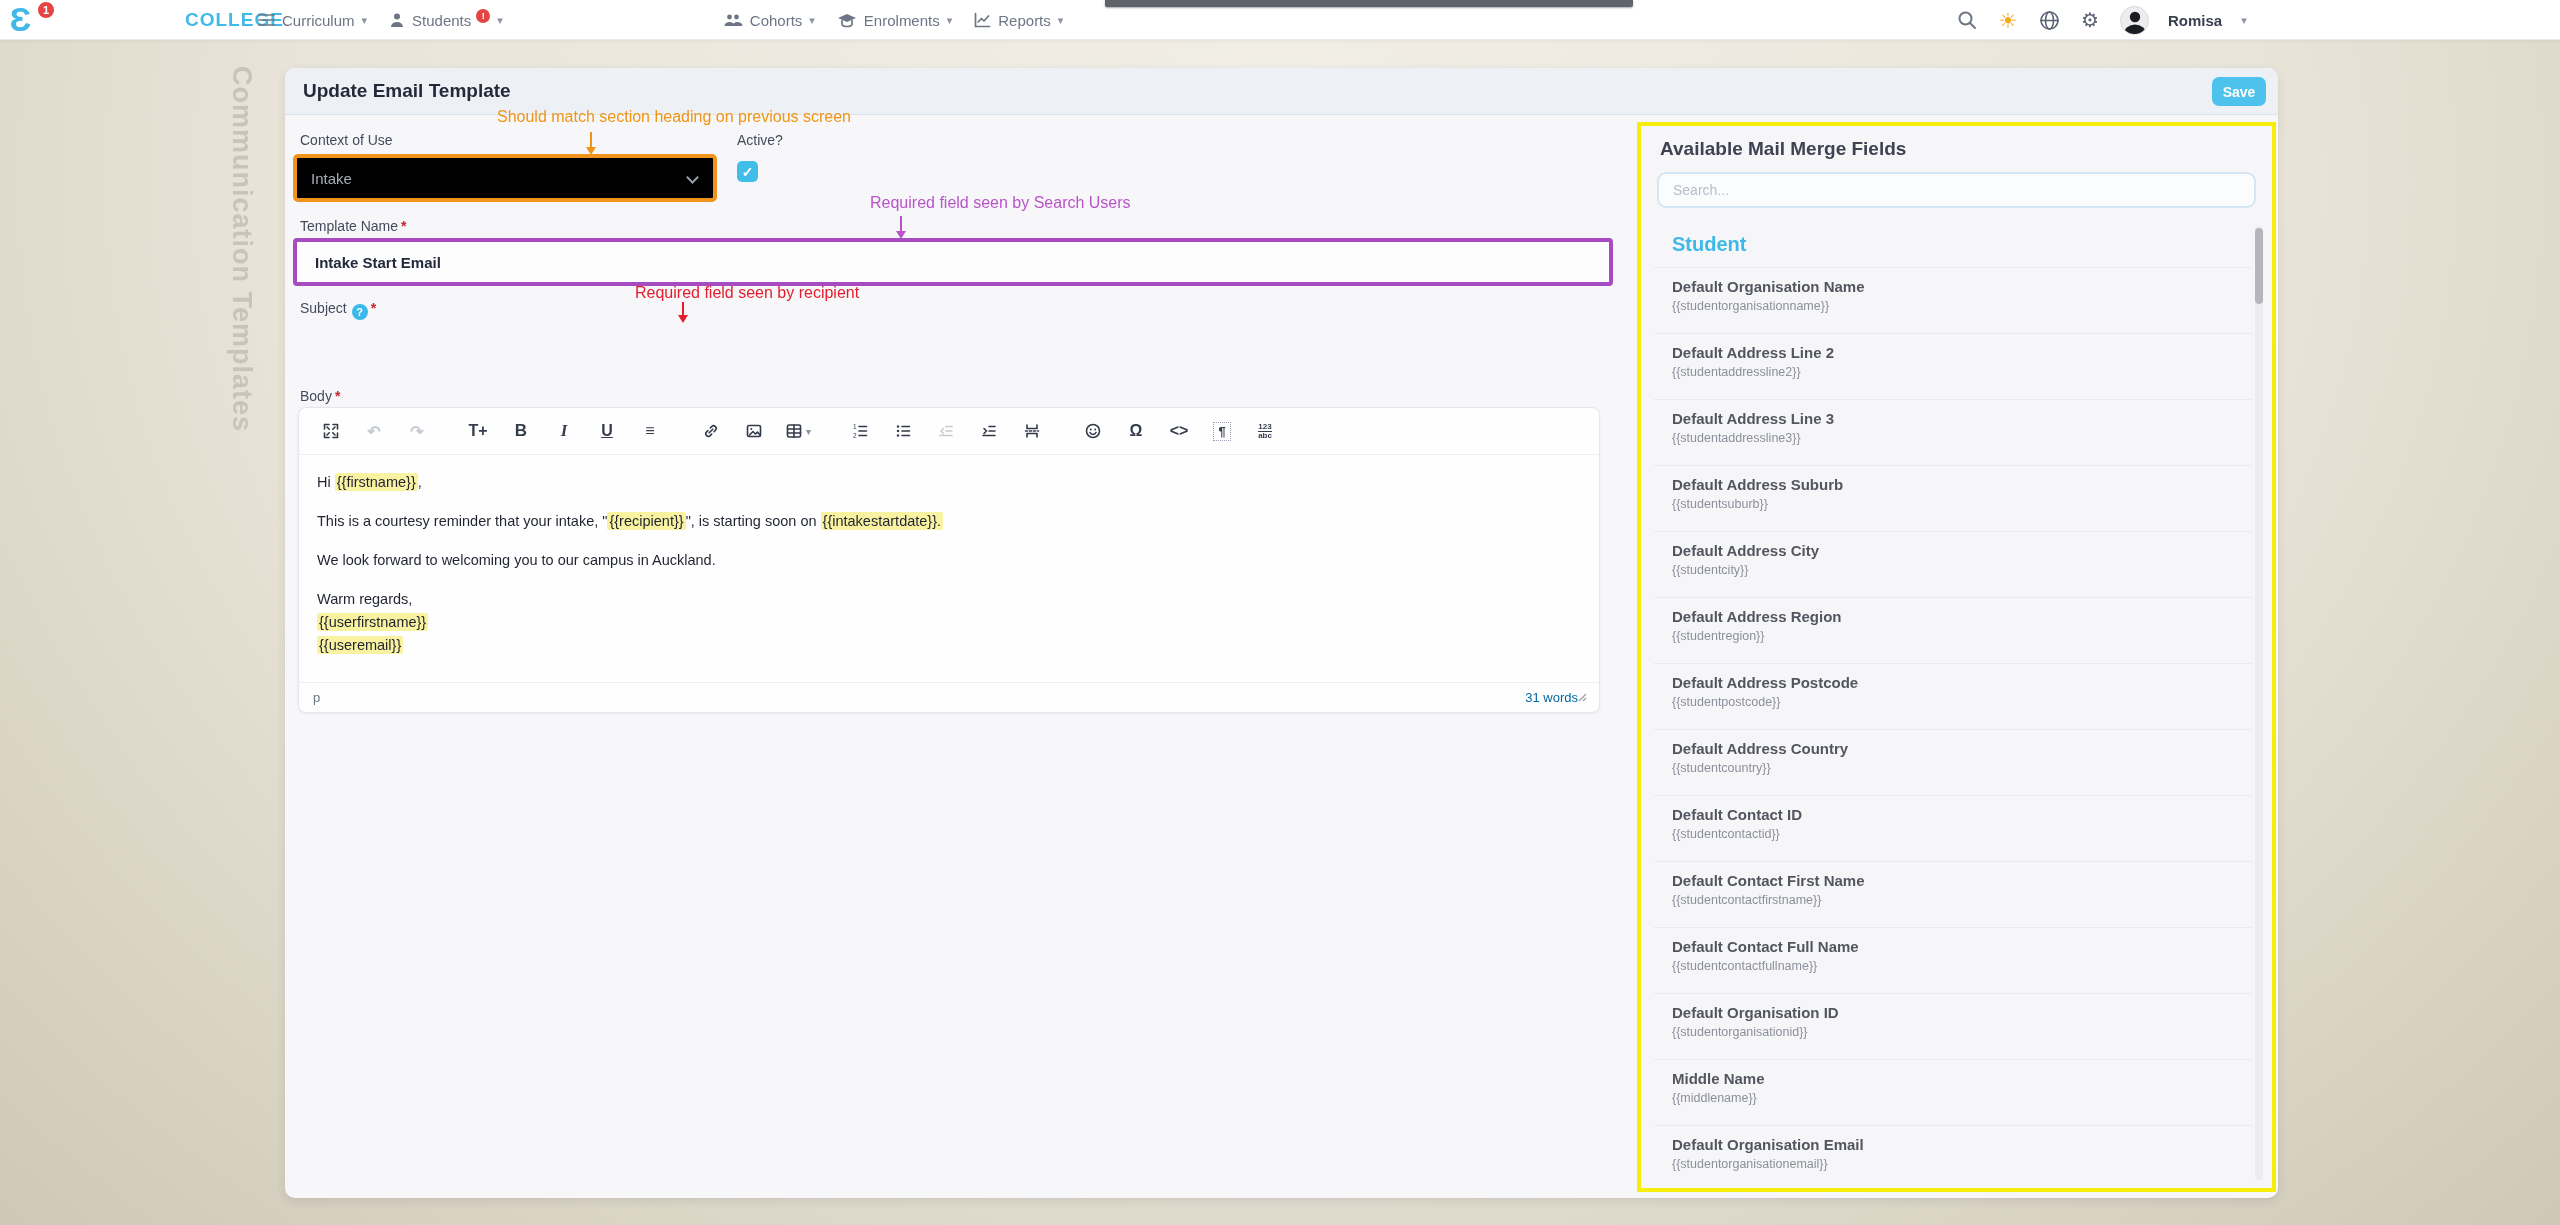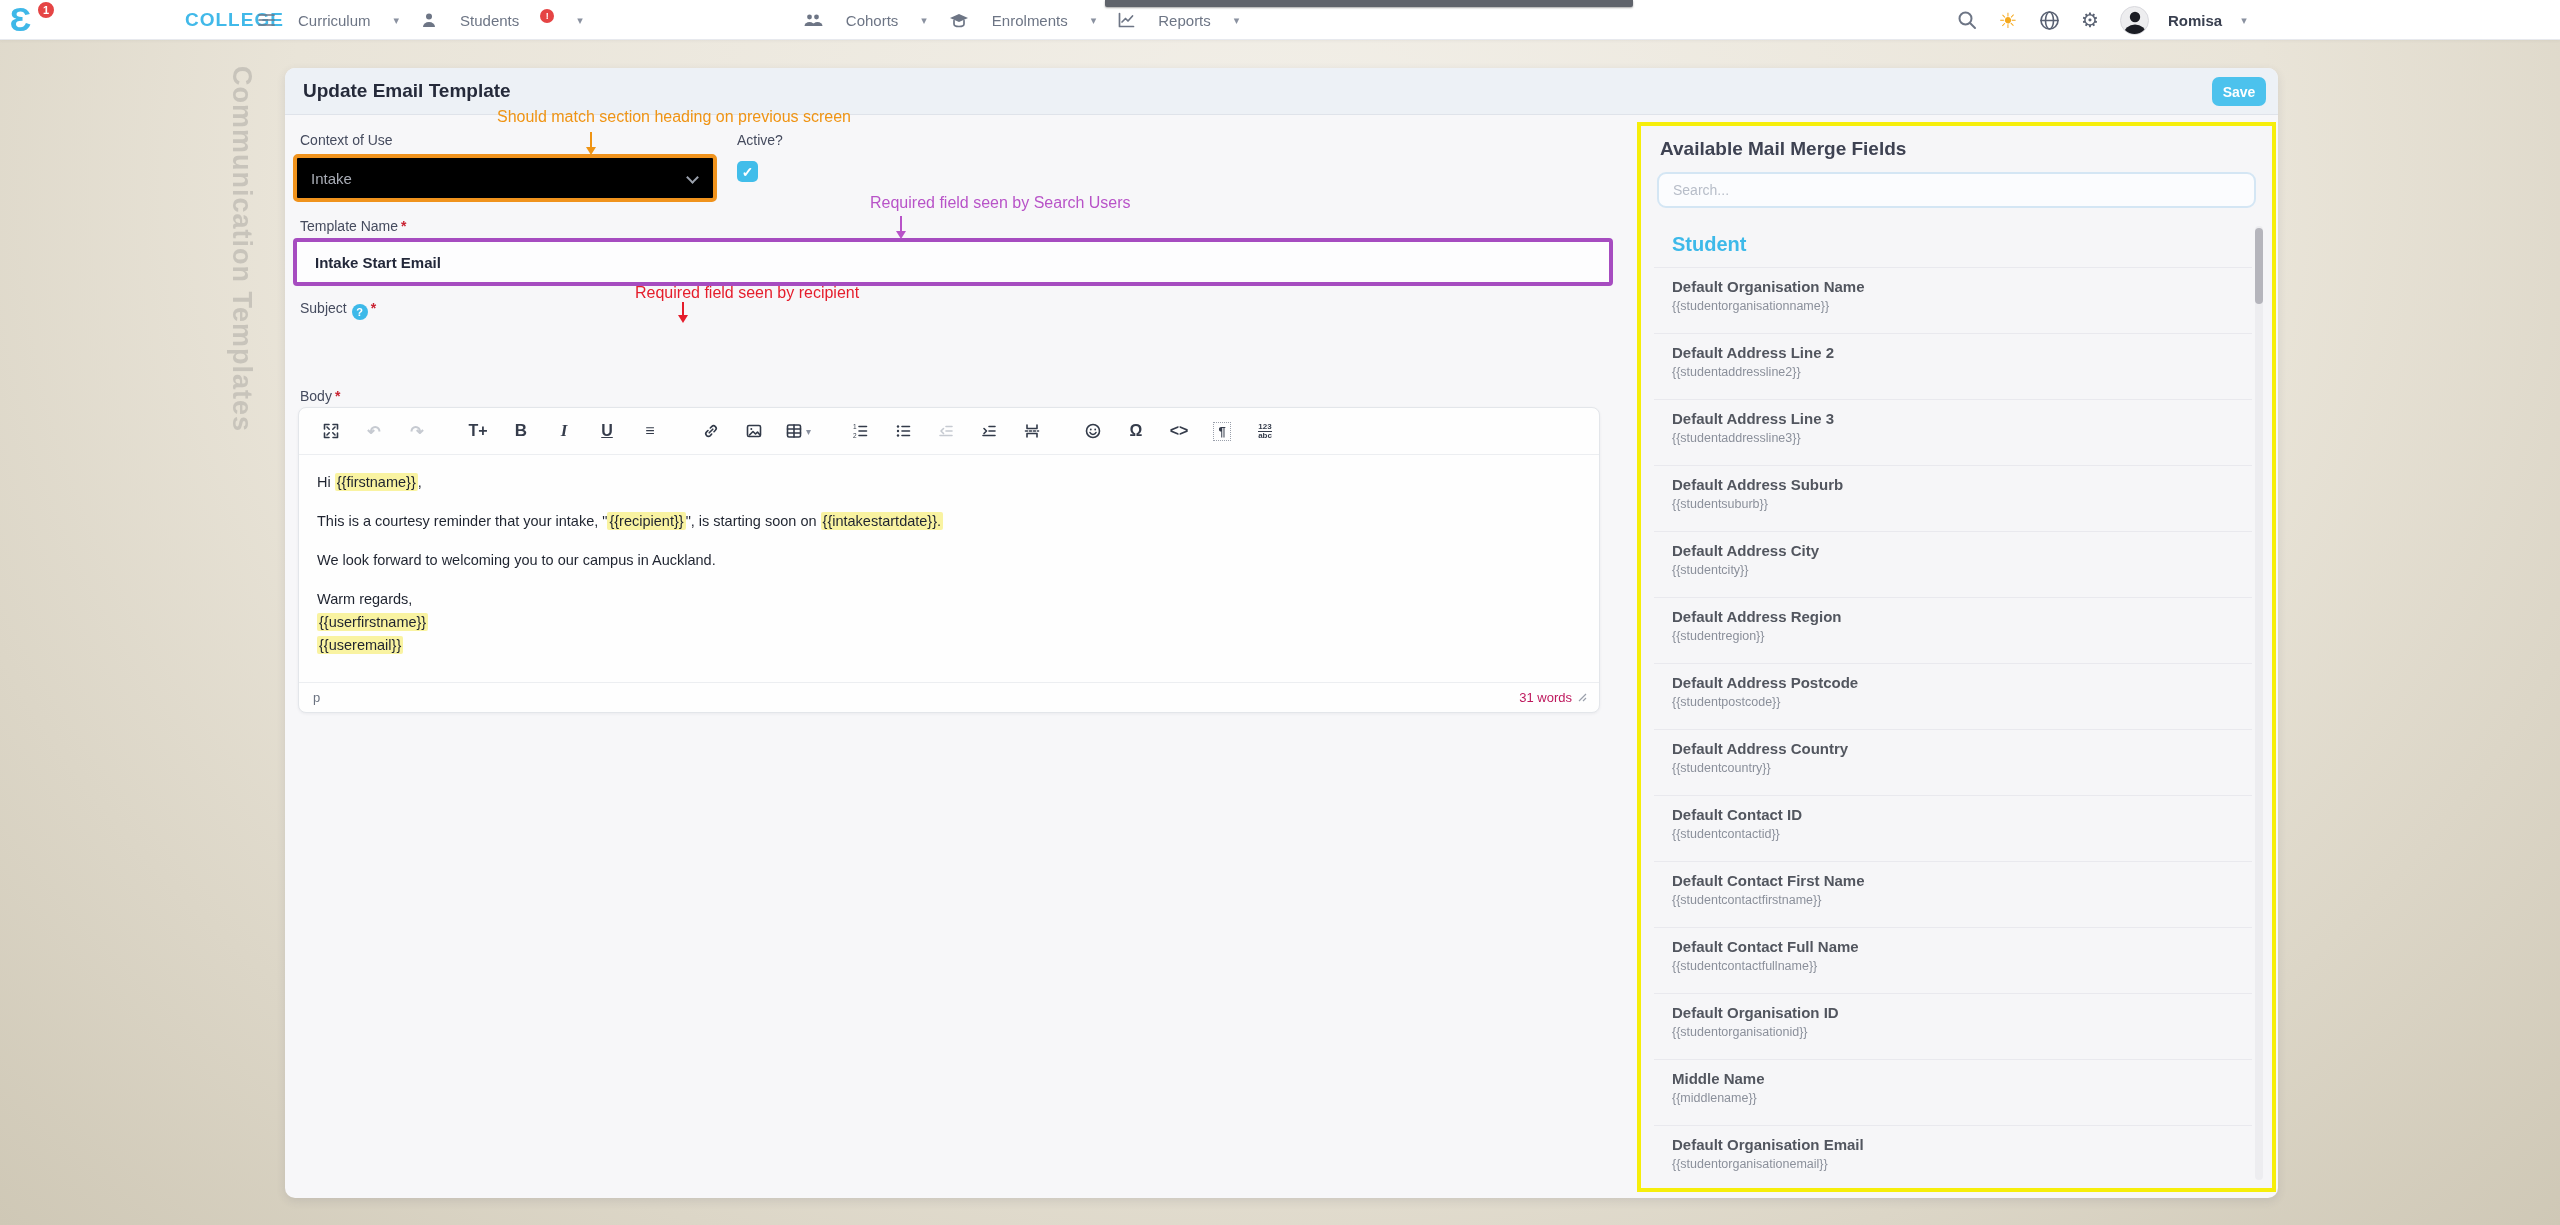--- a/index.html
+++ b/index.html
@@ -12,21 +12,21 @@
   .topnav { position:absolute; left:0; top:0; width:2560px; height:40px; background:#fff;
     border-bottom:1px solid #e7e9ee; box-shadow:0 1px 3px rgba(40,40,60,.05); z-index:30; }
   .logo { position:absolute; left:10px; top:1px; width:44px; height:38px; }
   .logo-glyph { font-size:33px; font-weight:bold; color:#3fb8e8; line-height:38px; transform:scaleX(1.05); display:inline-block; }
   .logo-badge { position:absolute; left:26px; top:-1px; width:20px; height:20px; border-radius:50%;
     background:#e54444; border:2px solid #fff; color:#fff; font-size:11px; font-weight:bold;
     display:flex; align-items:center; justify-content:center; }
   .brand { position:absolute; left:185px; top:0; height:40px; line-height:40px;
     color:#41b9e9; font-size:19px; font-weight:bold; letter-spacing:1px; }
   .nav-menu { position:absolute; left:258px; top:0; height:40px; display:flex; align-items:center; gap:22px; }
-  .nav-item { display:flex; align-items:center; gap:23px; color:#6d7585; font-size:15px; font-weight:500;
+  .nav-item { display:flex; align-items:center; gap:7px; color:#6d7585; font-size:15px; font-weight:500;
     cursor:pointer; white-space:nowrap; }
   .nav-item svg { display:block; }
   .nav-item--cohorts { margin-left:198px; }
   .caret { font-size:11px; color:#8a91a0; line-height:1; }
   .nav-badge { width:14px; height:14px; border-radius:50%; background:#e54444; color:#fff; font-size:9px;
     font-weight:bold; display:flex; align-items:center; justify-content:center; margin-left:-2px; margin-top:-8px; }
   .overlay-bar { position:absolute; left:1105px; top:0; width:528px; height:7px; background:#5f636b;
     border-radius:0 0 2px 2px; box-shadow:0 1px 2px rgba(0,0,0,.35); z-index:40; }
   .nav-right { position:absolute; left:1956px; top:0; height:40px; display:flex; align-items:center; gap:19px; }
   .nav-ico { width:22px; height:22px; display:flex; align-items:center; justify-content:center; cursor:pointer; }
@@ -95,21 +95,21 @@
   .tb-stack { display:flex; flex-direction:column; align-items:center; font-size:8px; font-weight:bold; line-height:8px; }
   .tb-stack span:first-child { border-bottom:1px solid #353c4b; }
   .tb-caret { font-size:10px; color:#8a91a0; margin-left:3px; }
   .ed-content { height:227px; padding:17px 18px 0 18px; font-size:14.5px; color:#1f2430; cursor:text; }
   .bline { margin-bottom:18px; line-height:21px; }
   .bline.tight { margin-bottom:2px; }
   .hl { background:#f9f3a1; padding:1px 2px; border-radius:2px; }
   .ed-footer { height:30px; border-top:1px solid #eceef1; display:flex; align-items:center;
     justify-content:space-between; padding:0 12px 0 14px; }
   .ed-tag { font-size:13px; color:#6b7280; }
-  .ed-count { font-size:13px; color:#be185d; display:flex; align-items:center; gap:6px; }
+  .ed-count { font-size:13px; color:#0369a1; display:flex; align-items:center; }
 
   
   .merge-panel { position:absolute; left:1352px; top:54px; width:639px; height:1070px; background:#f6f6f8;
     border:4px solid #f6ee0a; }
   .mp-title { position:absolute; left:19px; top:12px; font-size:19px; font-weight:bold; color:#3e4252; }
   .mp-search { position:absolute; left:16px; top:46px; width:599px; height:36px; border:2px solid #d4e6f4;
     border-radius:9px; background:#fbfcfe; font-size:14px; color:#6b7280; padding:0 14px;
     font-family:"Liberation Sans",sans-serif; outline:none; }
   .mp-search::placeholder { color:#b7bdc8; }
   .mp-list { position:absolute; left:13px; top:98px; width:598px; bottom:4px; overflow:hidden; }

